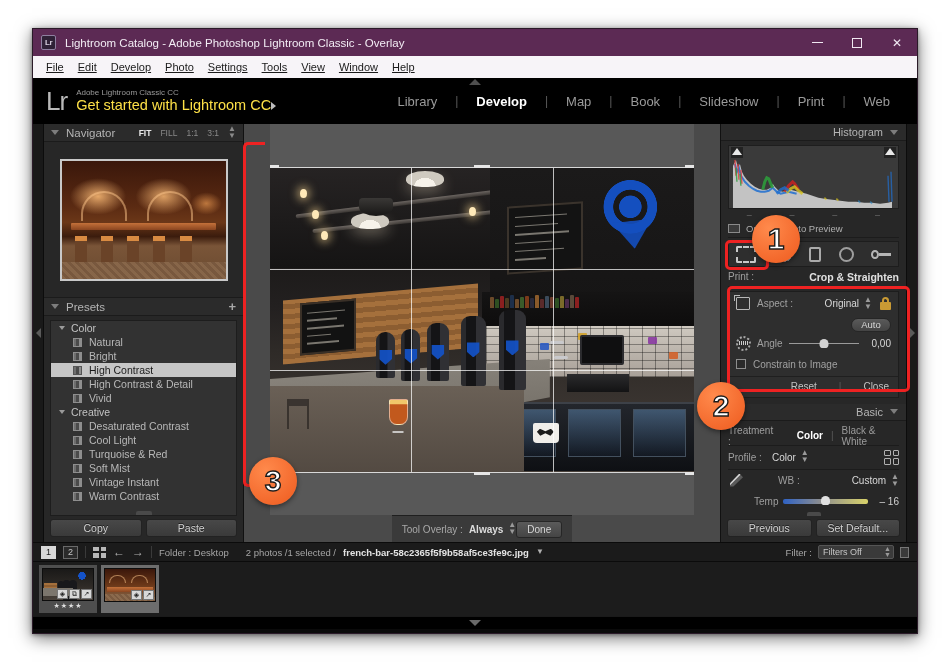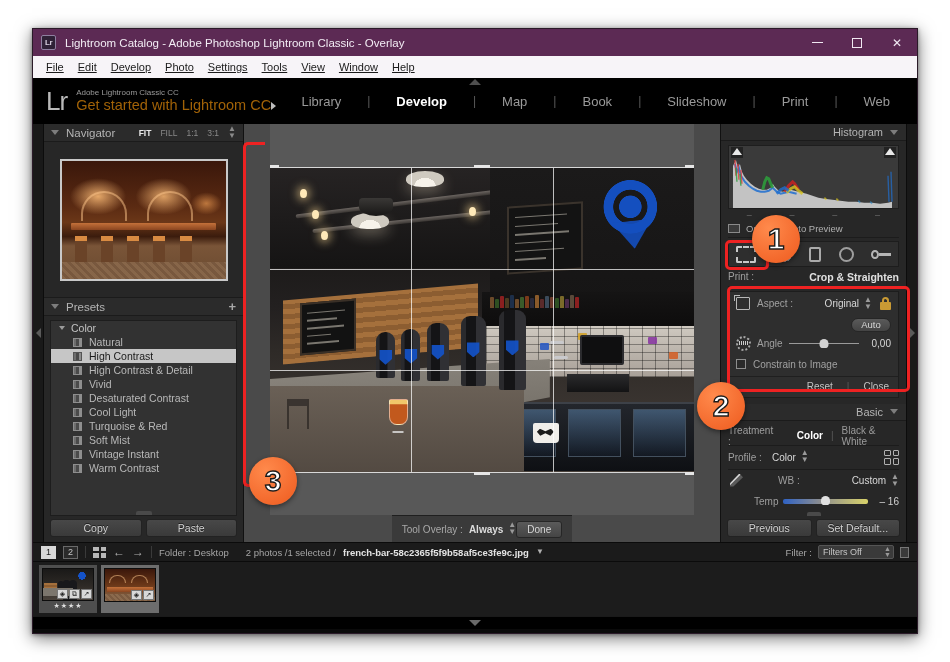--- a/index.html
+++ b/index.html
@@ -73,32 +73,32 @@
     border-bottom: 6px solid #4e4e4e;
   }
   #lr-logo {
     color: #b9b9b9; font-size: 26px; font-weight: 300;
     margin-left: 13px; letter-spacing: -1px; line-height: 1;
     font-family: "Liberation Sans", sans-serif;
   }
   #identity-text { margin-left: 9px; line-height: 1.18; }
   #identity-sub { color: #9a9a9a; font-size: 8px; }
   #identity-main {
-    color: #a16207; font-size: 14.5px; font-weight: 300;
+    color: #fde047; font-size: 14.5px; font-weight: 300;
     display: flex; align-items: center; gap: 0;
   }
   #identity-arrow {
     width: 0; height: 0;
     border-top: 4px solid transparent;
     border-bottom: 4px solid transparent;
     border-left: 5px solid #bdbdbd;
   }
   #module-nav {
     margin-left: auto; margin-right: 17px;
-    display: flex; align-items: center; gap: 16px;
+    display: flex; align-items: center; gap: 8px;
   }
   .module {
     font-size: 13px; color: #9a9a9a; padding: 0 10px;
     font-weight: 400; white-space: nowrap;
   }
   .module.active { color: #ffffff; font-weight: bold; }
   .module-sep { color: #5a5a5a; font-size: 12px; }
 
   
   #body-row {
@@ -577,21 +577,21 @@
     position: absolute; top: -4px; left: 50%; transform: translateX(-50%);
     width: 9px; height: 9px; background: #d2d2d2;
     border-radius: 50% 50% 40% 40%;
   }
   .cb-box {
     width: 10px; height: 10px; border: 1px solid #8e8e8e;
     background: #2a2a2a; margin-right: 7px; flex-shrink: 0;
   }
   #crop-footer {
     display: flex; align-items: center; justify-content: flex-end;
-    gap: 14px; padding: 4px 9px 5px 9px;
+    gap: 22px; padding: 4px 9px 5px 9px;
     border-top: 1px solid #1f1f1f;
   }
   .cf-link { color: #c2c2c2; font-size: 10px; }
   .cf-sep { color: #5a5a5a; font-size: 10px; }
 
   #basic-panel { margin: 6px 7px 0 7px; }
   #treat-row {
     height: 19px; display: flex; align-items: center;
     border-bottom: 1px solid #1c1c1c;
   }
@@ -838,31 +838,39 @@
         </div>
         <div id="presets-list">
           <div class="preset-group">
             <span class="tri-small"></span>
             <span>Color</span>
           </div>
           <div class="preset-item">
             <span class="preset-icon"></span>
             <span>Natural</span>
           </div>
+          <div class="preset-item">
+            <span class="preset-icon"></span>
+            <span>Bright</span>
+          </div>
           <div class="preset-item selected">
             <span class="preset-icon"></span>
             <span>High Contrast</span>
           </div>
           <div class="preset-item">
             <span class="preset-icon"></span>
             <span>High Contrast &amp; Detail</span>
           </div>
           <div class="preset-item">
             <span class="preset-icon"></span>
             <span>Vivid</span>
+          </div>
+          <div class="preset-group">
+            <span class="tri-small"></span>
+            <span>Creative</span>
           </div>
           <div class="preset-item">
             <span class="preset-icon"></span>
             <span>Desaturated Contrast</span>
           </div>
           <div class="preset-item">
             <span class="preset-icon"></span>
             <span>Cool Light</span>
           </div>
           <div class="preset-item">

